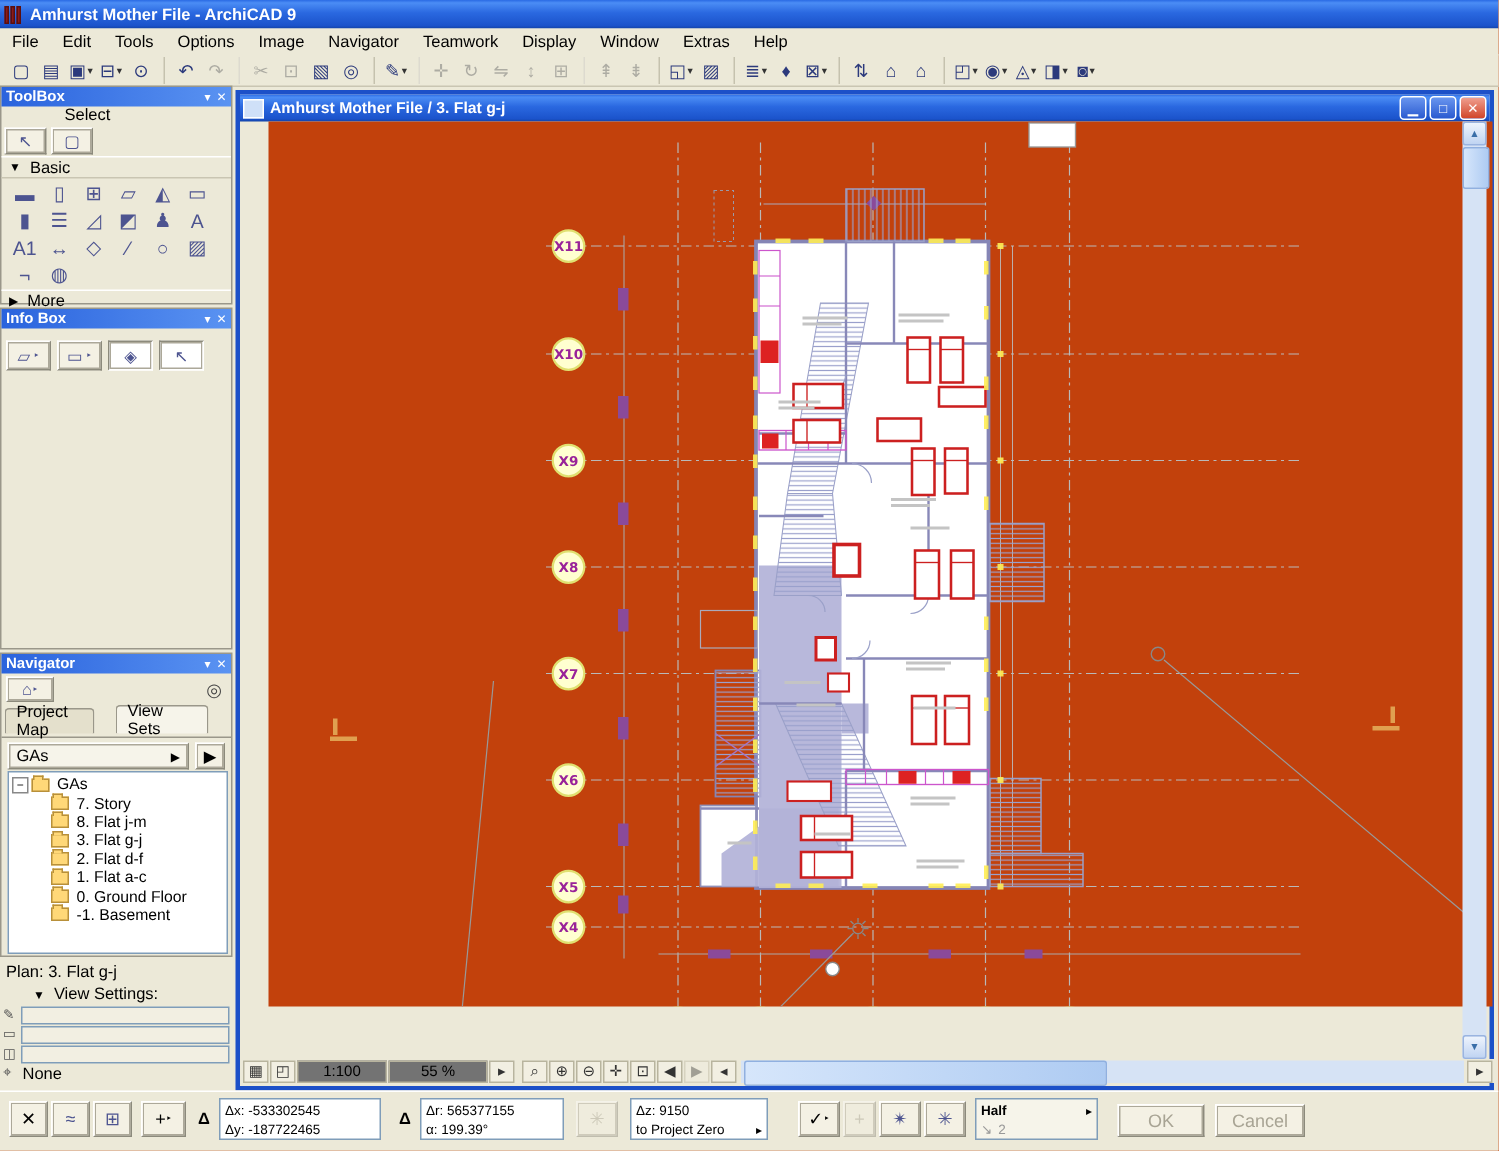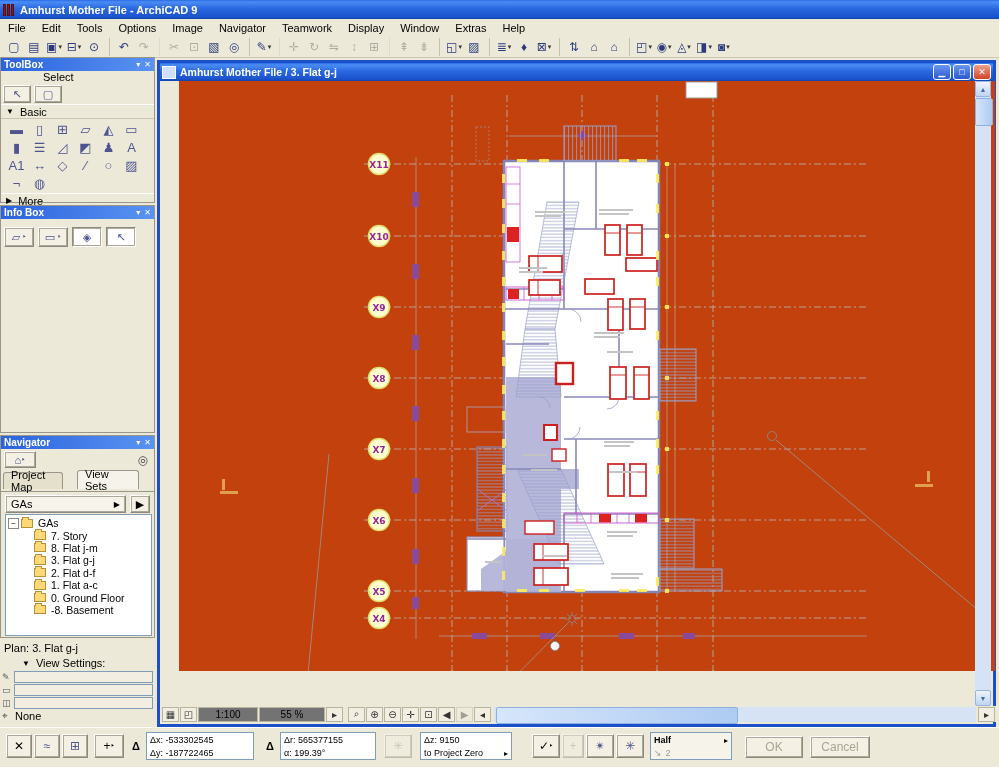--- a/index.html
+++ b/index.html
@@ -344,21 +344,21 @@
         <div class="titem">
           <span class="fold"></span>
           <span class="tlabel">1. Flat a-c</span>
         </div>
         <div class="titem">
           <span class="fold"></span>
           <span class="tlabel">0. Ground Floor</span>
         </div>
         <div class="titem">
           <span class="fold"></span>
-          <span class="tlabel">-8. Basement</span>
+          <span class="tlabel">-1. Basement</span>
         </div>
       </div>
   </div>
 </div>
 
 <div class="abs" style="left:0;top:640px;width:155px;height:87px;">
   <div style="padding:2px 4px;">Plan: 3. Flat g-j</div>
   <div style="display:flex;align-items:center;padding:1px 4px 1px 22px;gap:6px;">
     <span style="font-size:8px;">▼</span>
     <span>View Settings:</span>

